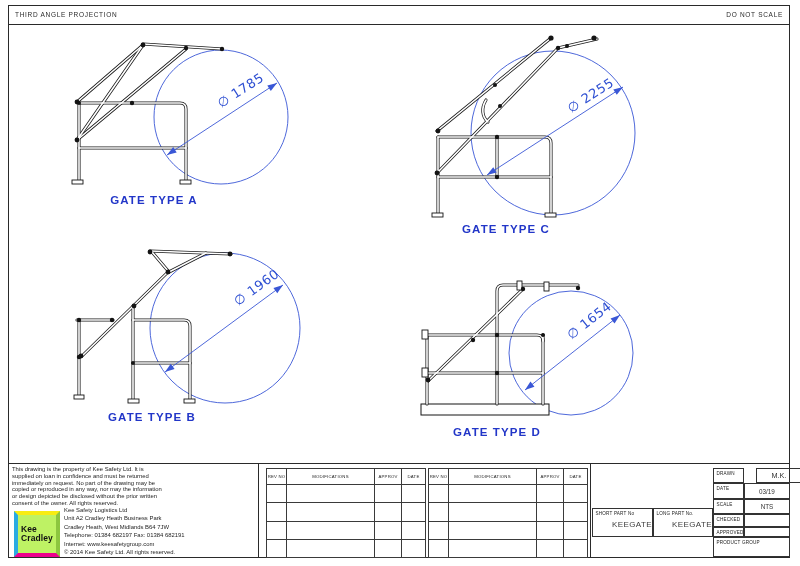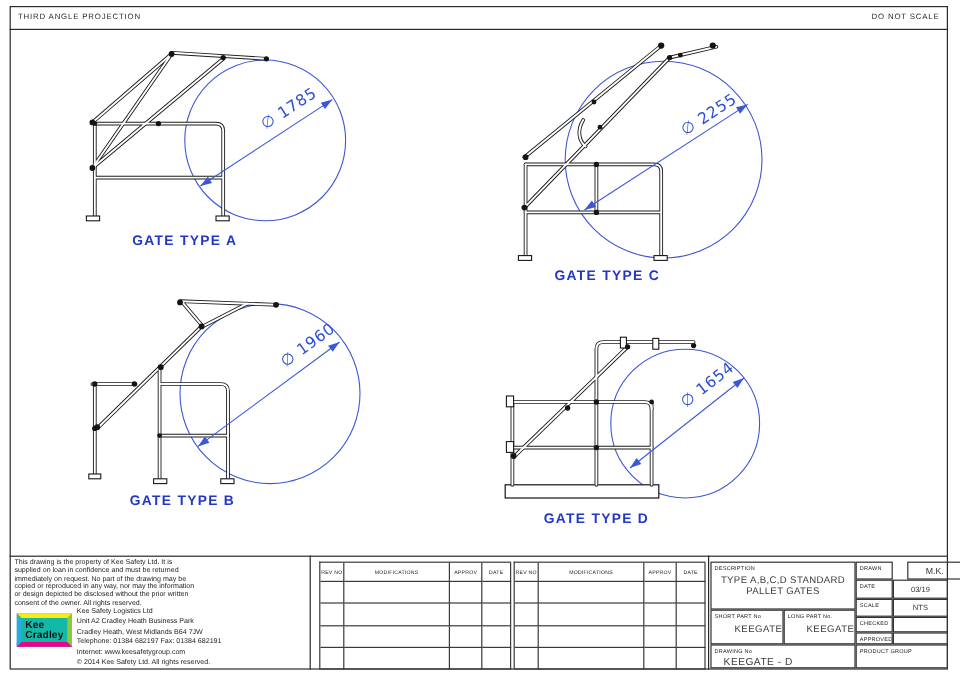--- a/index.html
+++ b/index.html
@@ -15,21 +15,21 @@
   .tubes path,.tubes line{stroke:#ffffff;stroke-width:1.6;fill:none;stroke-linecap:round;stroke-linejoin:round;}
   .fit circle{fill:#141414;}
   .fit rect{fill:#ffffff;stroke:#141414;stroke-width:.9;}
   .plate{fill:#ffffff;stroke:#141414;stroke-width:1;}
   .dimc{fill:none;stroke:#3a57d6;stroke-width:.9;}
   .diml{stroke:#3a57d6;stroke-width:.9;}
   .dimt{fill:#2e4fd2;font:13px "DejaVu Sans",sans-serif;letter-spacing:.6px;text-anchor:middle;}
   .glabel{fill:#2236c8;font:bold 11.5px "Liberation Sans",sans-serif;letter-spacing:1.1px;text-anchor:middle;}
 
   .disclaimer{position:absolute;left:12px;top:466px;width:246px;font-size:5.9px;line-height:6.75px;color:#1d1d1d;}
-  .logo{position:absolute;left:14px;top:511px;width:46px;height:28px;box-sizing:border-box;background:#14b8a6;
+  .logo{position:absolute;left:14px;top:511px;width:46px;height:46px;box-sizing:border-box;background:#bef264;
         border-top:4px solid #f7ec13;border-left:4px solid #29abe2;border-right:4px solid #8dc63f;border-bottom:4px solid #ec008c;
         display:flex;flex-direction:column;justify-content:center;padding-left:3px;}
   .logo .t{font-weight:bold;font-size:8.5px;line-height:8.6px;letter-spacing:.1px;color:#111;}
   .company{position:absolute;left:64px;top:506px;font-size:5.9px;line-height:8.45px;color:#1d1d1d;}
 
   .rev{position:absolute;top:468px;width:160px;height:90px;display:grid;grid-template-columns:20px 1fr 27px 24px;grid-template-rows:16px repeat(4,1fr);border-top:1px solid #3a3a3a;border-left:1px solid #3a3a3a;box-sizing:border-box;}
   .rev.t1{left:266px;} .rev.t2{left:428px;}
   .rev .c{border-right:1px solid #3a3a3a;border-bottom:1px solid #3a3a3a;font-size:4.3px;letter-spacing:.2px;display:flex;align-items:center;justify-content:center;text-align:center;color:#222;overflow:hidden;}
 
   .tb{position:absolute;left:592px;top:468px;width:198px;height:89px;}
@@ -280,39 +280,28 @@
     <div class="c"></div>
     <div class="c"></div>
     <div class="c"></div>
   <div class="c"></div>
     <div class="c"></div>
     <div class="c"></div>
     <div class="c"></div>
 </div>
 
 <div class="tb">
-  <div class="cell" style="left:0;top:0;width:121px;height:40px">
-    <div class="tb-label">DESCRIPTION</div>
-    <div class="desc-text">
-      <div>TYPE A,B,C,D STANDARD</div>
-      <div>PALLET GATES</div>
-    </div>
-  </div>
   <div class="cell" style="left:0;top:40px;width:61px;height:29px">
     <div class="tb-label">SHORT PART No</div>
     <div class="part-val">KEEGATE</div>
   </div>
   <div class="cell" style="left:61px;top:40px;width:60px;height:29px">
     <div class="tb-label">LONG PART No.</div>
     <div class="part-val">KEEGATE</div>
   </div>
-  <div class="cell" style="left:0;top:69px;width:121px;height:20px">
-    <div class="tb-label">DRAWING No</div>
-    <div class="dwg-val">KEEGATE - D</div>
-  </div>
 
   <div class="cell" style="left:121px;top:0;width:31px;height:15px">
       <div class="tb-label">DRAWN</div>
     </div>
   <div class="cell vcenter sm-val" style="left:164px;top:0;width:46px;height:15px;font-size:7.3px">M.K.</div>
 
   <div class="cell" style="left:121px;top:15px;width:31px;height:16px">
       <div class="tb-label">DATE</div>
     </div>
   <div class="cell vcenter sm-val" style="left:152px;top:15px;width:46px;height:16px">03/19</div>

